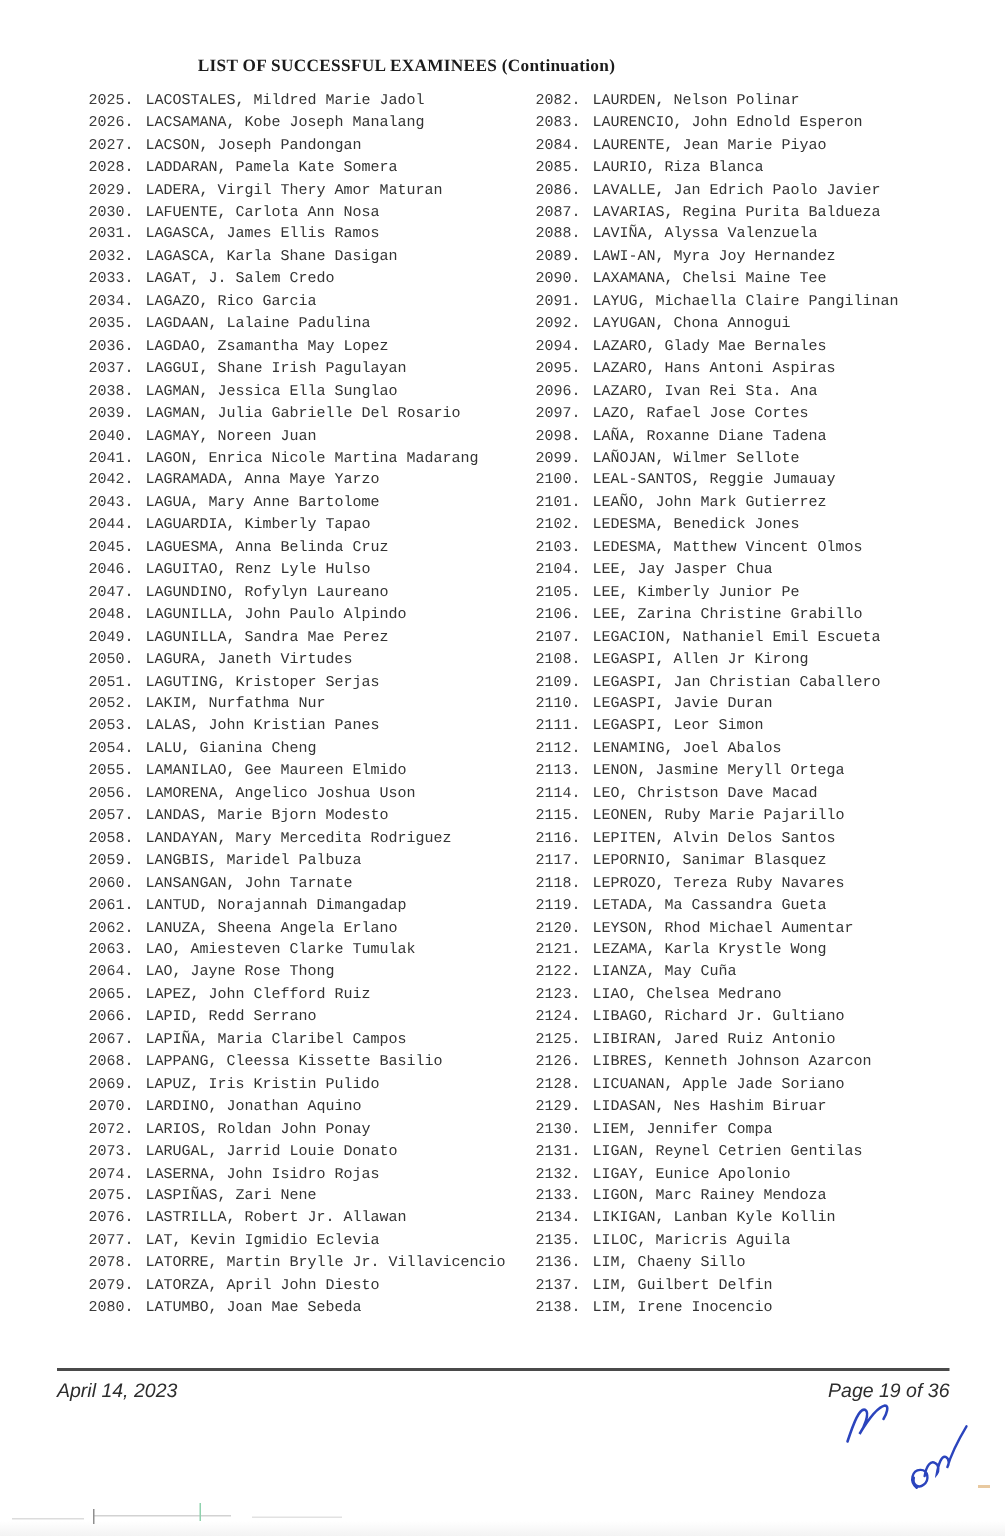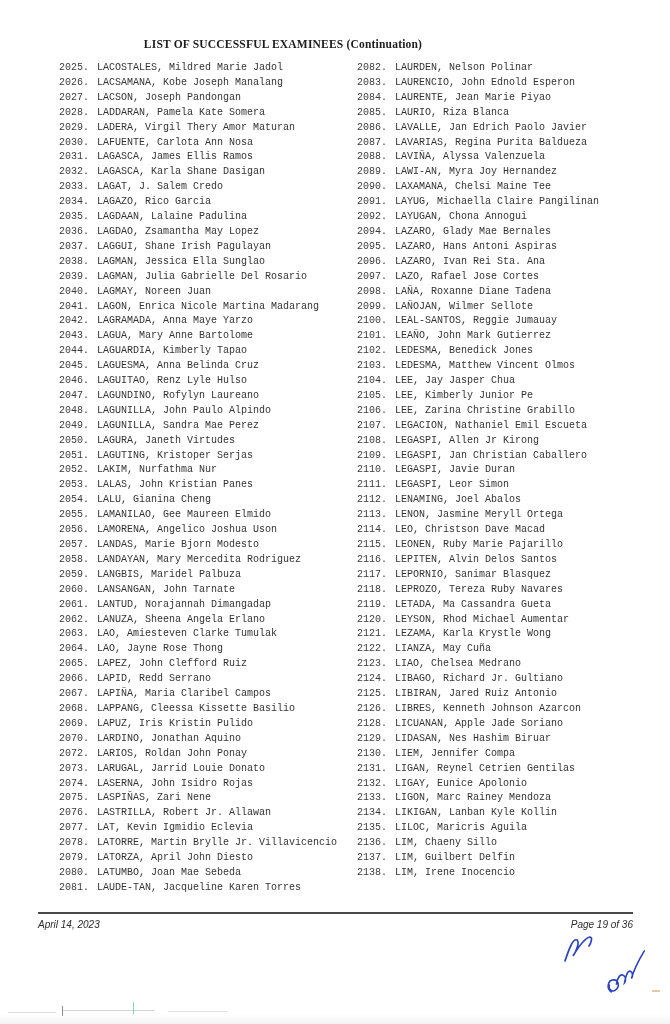--- a/index.html
+++ b/index.html
@@ -9,41 +9,40 @@
     background:#ffffff;
     overflow:hidden;
     font-family:"Liberation Mono","DejaVu Sans Mono",monospace;
   }
   .doc-title{
     position:absolute;top:38px;left:0;width:542px;
     text-align:center;
     font-family:"Liberation Serif","DejaVu Serif",serif;
     font-weight:bold;font-size:11.5px;color:#1c1c1c;
     letter-spacing:.2px;
-    margin-left:12px;
   }
   .col{position:absolute;top:61px;width:312px;}
   .col-left{left:47px;margin-left:12px;}
   .col-right{left:357px;}
   .row{
     height:14.92px;line-height:14.92px;
     white-space:nowrap;
     font-size:10px;color:#373737;
   }
   .row .num{display:inline-block;width:38px;color:#3b3b3b;}
   .row .nm{color:#333333;}
   .footer-rule{
     position:absolute;left:38px;top:912px;width:595px;height:2px;
     background:#4a4a4a;
   }
   .footer{
     position:absolute;left:38px;top:919px;width:595px;
     display:flex;justify-content:space-between;
     font-family:"Liberation Sans","DejaVu Sans",sans-serif;
-    font-style:italic;font-size:10px;color:#2d2d2d;align-items:center;
+    font-style:italic;font-size:13px;color:#2d2d2d;align-items:center;
   }
   .sig{position:absolute;}
   .sig svg{display:block;overflow:visible;}
   .scan-band{
     position:absolute;left:0;top:1014px;width:670px;height:10px;
     background:linear-gradient(#ffffff,#f3f3f3);
   }
   .artifact{position:absolute;}
   .a1{left:8px;top:1012px;width:48px;height:1px;background:#dcdcdc;}
   .a2{left:62px;top:1010px;width:92px;height:1px;background:#d2d2d2;}
@@ -108,21 +107,20 @@
       <div class="row"><span class="num">2070.</span><span class="nm">LARDINO, Jonathan Aquino</span></div>
       <div class="row"><span class="num">2072.</span><span class="nm">LARIOS, Roldan John Ponay</span></div>
       <div class="row"><span class="num">2073.</span><span class="nm">LARUGAL, Jarrid Louie Donato</span></div>
       <div class="row"><span class="num">2074.</span><span class="nm">LASERNA, John Isidro Rojas</span></div>
       <div class="row"><span class="num">2075.</span><span class="nm">LASPIÑAS, Zari Nene</span></div>
       <div class="row"><span class="num">2076.</span><span class="nm">LASTRILLA, Robert Jr. Allawan</span></div>
       <div class="row"><span class="num">2077.</span><span class="nm">LAT, Kevin Igmidio Eclevia</span></div>
       <div class="row"><span class="num">2078.</span><span class="nm">LATORRE, Martin Brylle Jr. Villavicencio</span></div>
       <div class="row"><span class="num">2079.</span><span class="nm">LATORZA, April John Diesto</span></div>
       <div class="row"><span class="num">2080.</span><span class="nm">LATUMBO, Joan Mae Sebeda</span></div>
-      <div class="row"><span class="num">2081.</span><span class="nm">LAUDE-TAN, Jacqueline Karen Torres</span></div>
     </div>
   <div class="col col-right" id="col-right">
       <div class="row"><span class="num">2082.</span><span class="nm">LAURDEN, Nelson Polinar</span></div>
       <div class="row"><span class="num">2083.</span><span class="nm">LAURENCIO, John Ednold Esperon</span></div>
       <div class="row"><span class="num">2084.</span><span class="nm">LAURENTE, Jean Marie Piyao</span></div>
       <div class="row"><span class="num">2085.</span><span class="nm">LAURIO, Riza Blanca</span></div>
       <div class="row"><span class="num">2086.</span><span class="nm">LAVALLE, Jan Edrich Paolo Javier</span></div>
       <div class="row"><span class="num">2087.</span><span class="nm">LAVARIAS, Regina Purita Baldueza</span></div>
       <div class="row"><span class="num">2088.</span><span class="nm">LAVIÑA, Alyssa Valenzuela</span></div>
       <div class="row"><span class="num">2089.</span><span class="nm">LAWI-AN, Myra Joy Hernandez</span></div>

